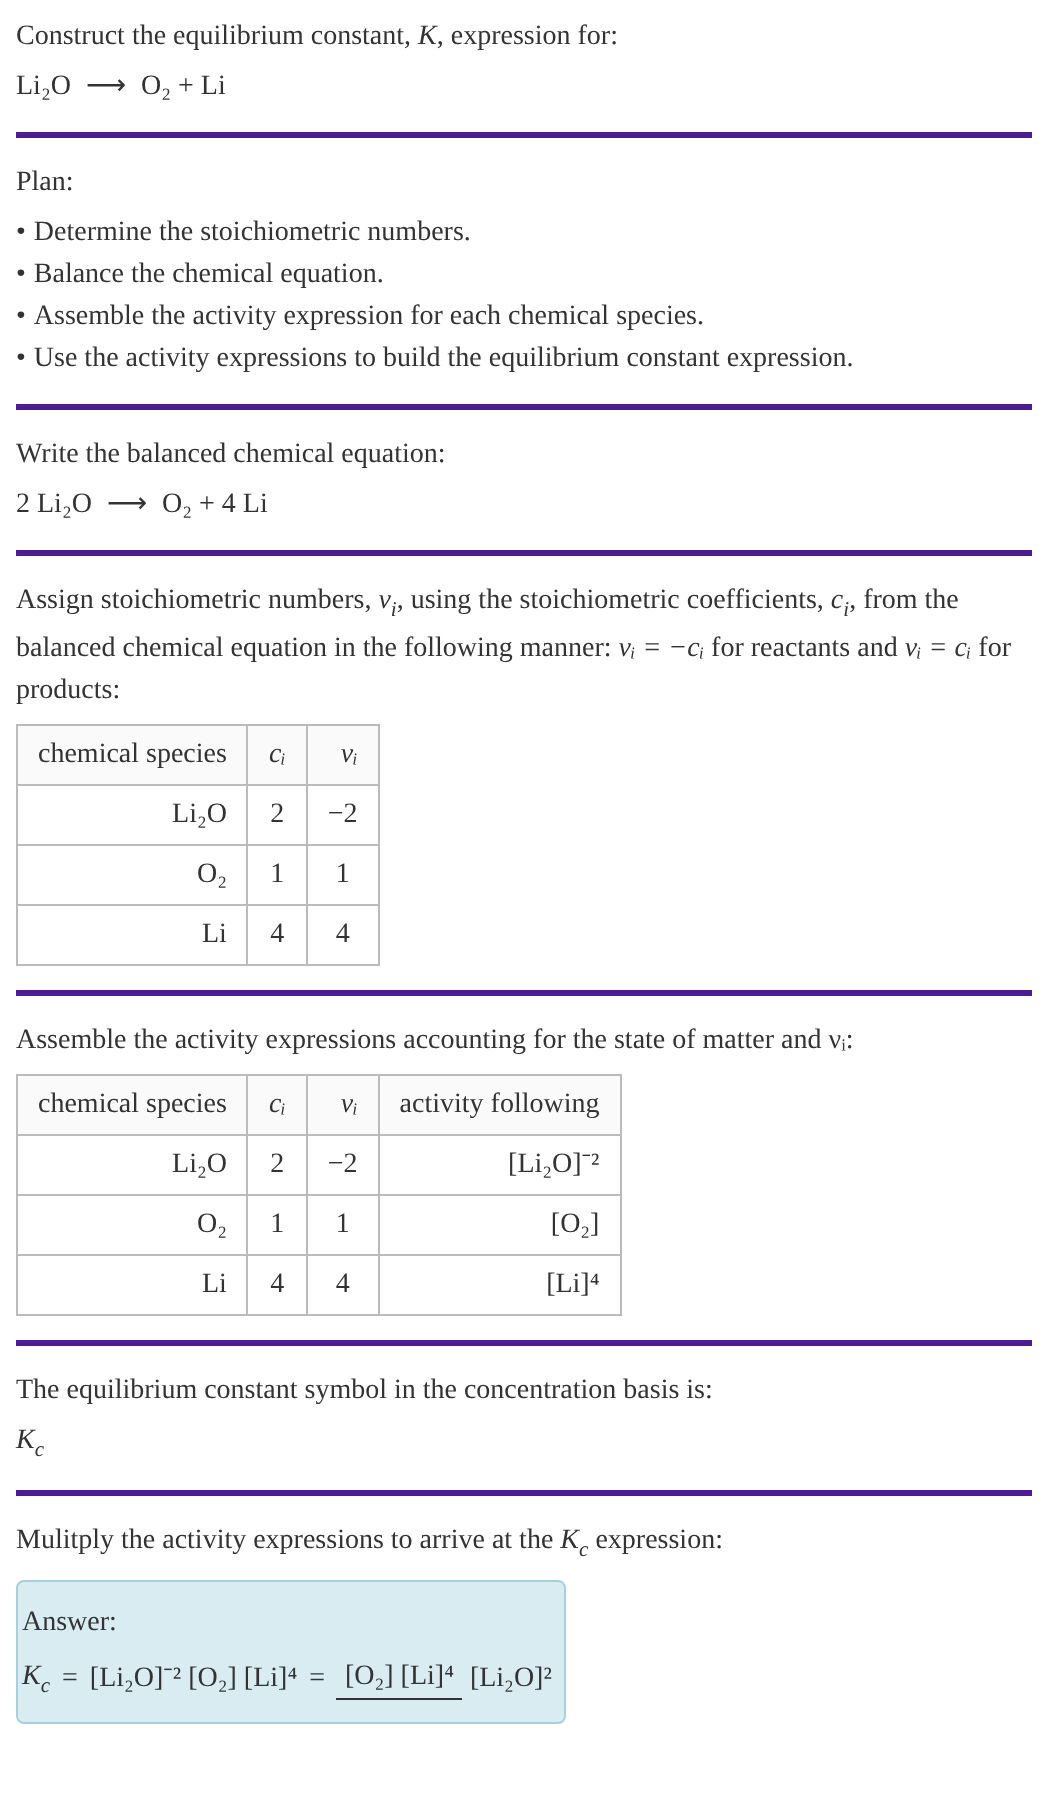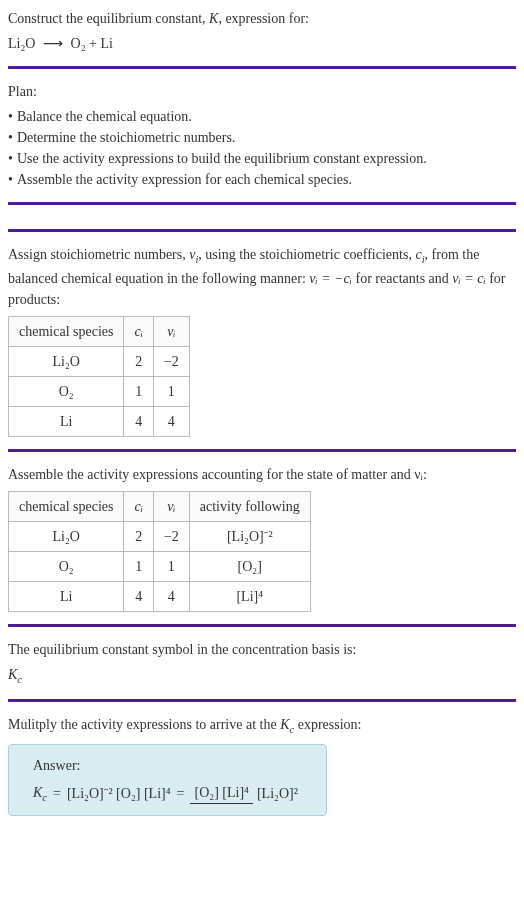--- a/index.html
+++ b/index.html
@@ -45,34 +45,34 @@
       content: "• ";
       margin-right: 4px;
     }
     table {
       border-collapse: collapse;
       margin-top: 6px;
     }
     th, td {
       border: 1px solid #bbb;
       padding: 4px 10px;
-      text-align: center;
+      text-align: right;
       font-weight: normal;
     }
     th {
       background: #fafafa;
     }
     td.center {
       text-align: center;
     }
     .answer-box {
       background: #d9ecf2;
       border: 1px solid #a8d0dc;
       border-radius: 4px;
-      padding: 10px 24px;
+      padding: 10px 2px;
       display: inline-block;
       margin-top: 6px;
     }
     .answer-label {
       display: block;
       margin-bottom: 6px;
     }
     .kc-eq {
       display: flex;
       align-items: center;
@@ -107,35 +107,41 @@
     <span>Li₂O</span>
     <span class="arrow">⟶</span>
     <span>O₂</span><span> + </span><span>Li</span>
   </div>
 </div>
 
 <div class="section">
   <div>Plan:</div>
   <div class="bullet-list">
     <div class="bullet-item">
+        <span>Determine the stoichiometric numbers.</span>
+      </div>
+    <div class="bullet-item">
         <span>Balance the chemical equation.</span>
       </div>
     <div class="bullet-item">
-        <span>Determine the stoichiometric numbers.</span>
+        <span>Assemble the activity expression for each chemical species.</span>
       </div>
     <div class="bullet-item">
         <span>Use the activity expressions to build the equilibrium constant expression.</span>
       </div>
-    <div class="bullet-item">
-        <span>Assemble the activity expression for each chemical species.</span>
-      </div>
-  </div>
-</div>
-
-<div class="section">
+  </div>
+</div>
+
+<div class="section">
+  <div>Write the balanced chemical equation:</div>
+  <div class="equation">
+    <span>2 </span><span>Li₂O</span>
+    <span class="arrow">⟶</span>
+    <span>O₂</span><span> + </span><span>4 </span><span>Li</span>
+  </div>
 </div>
 
 <div class="section">
   <div>
     <span>Assign stoichiometric numbers, </span><span class="italic">ν</span><sub class="italic">i</sub><span>, using the stoichiometric coefficients, </span><span class="italic">c</span><sub class="italic">i</sub><span>, from the balanced chemical equation in the following manner: </span><span class="italic">νᵢ = −cᵢ</span><span> for reactants and </span><span class="italic">νᵢ = cᵢ</span><span> for products:</span>
   </div>
   <table>
     <tbody>
         <tr>
       <th>chemical species</th>

